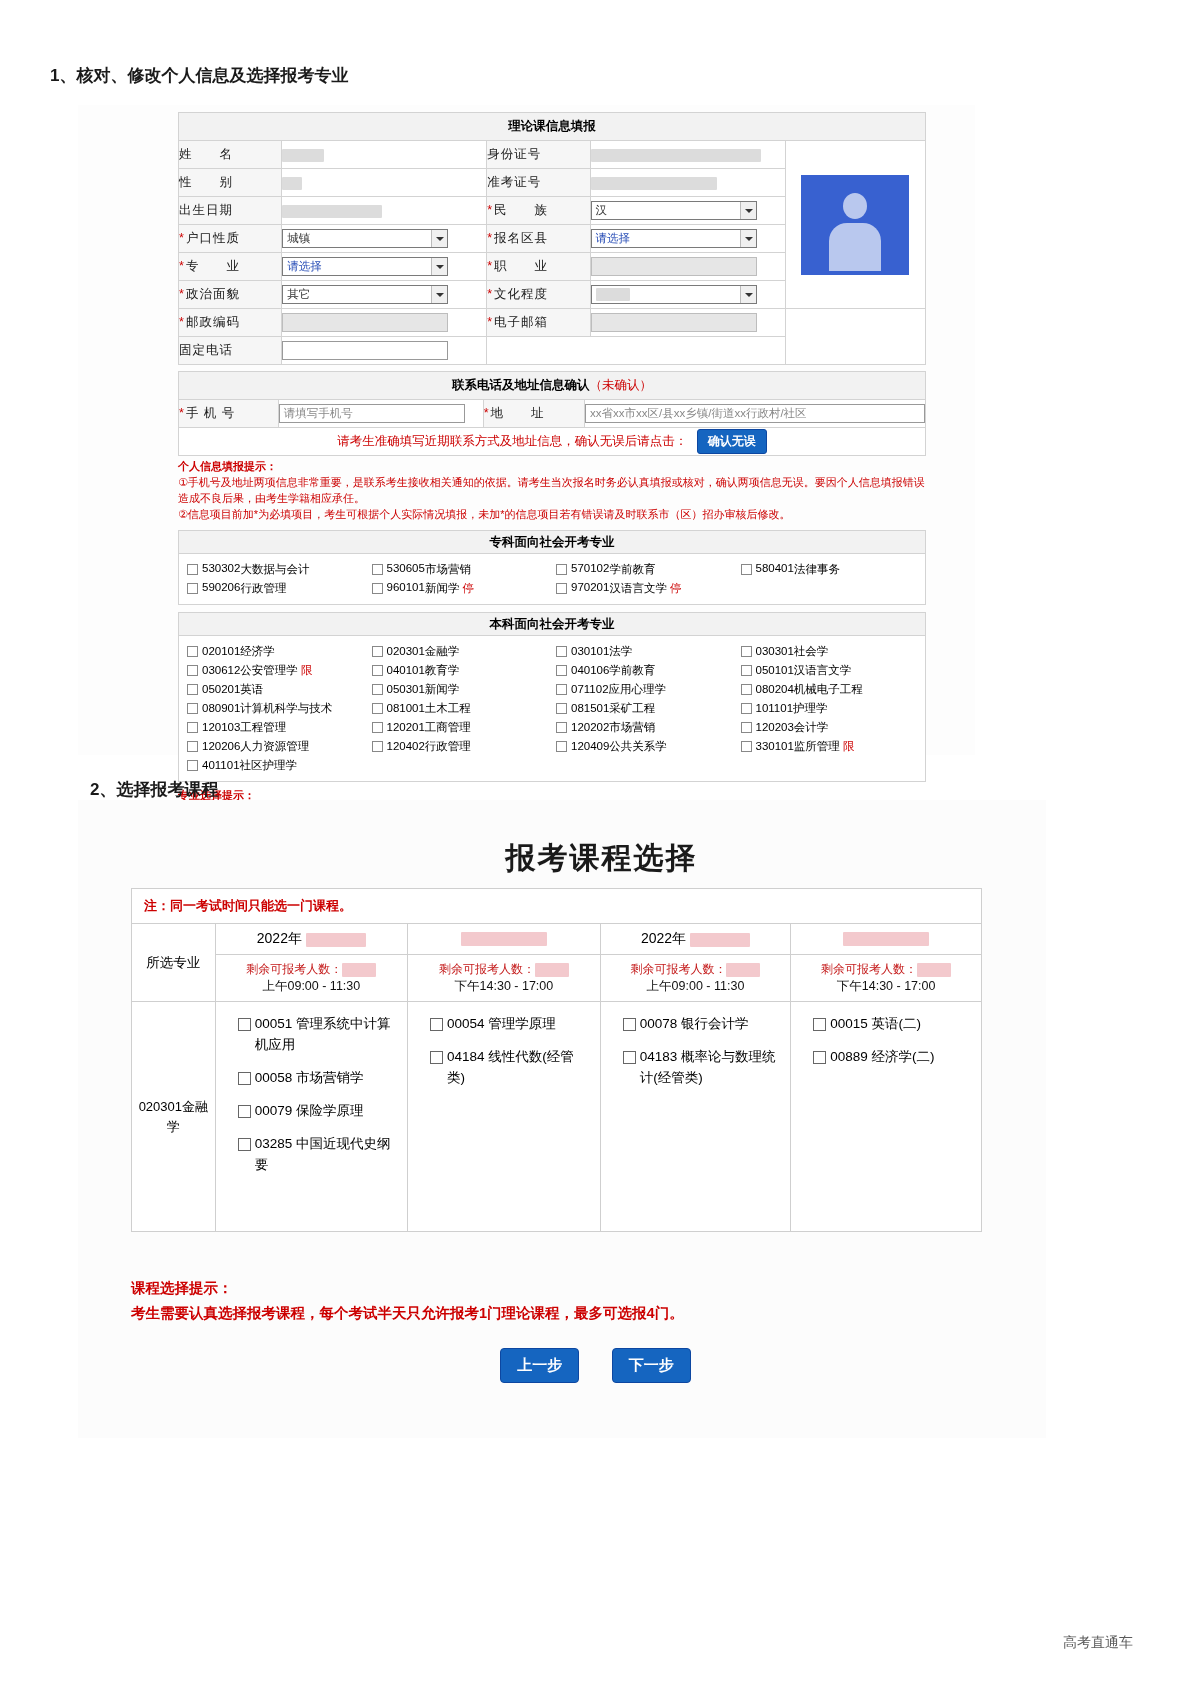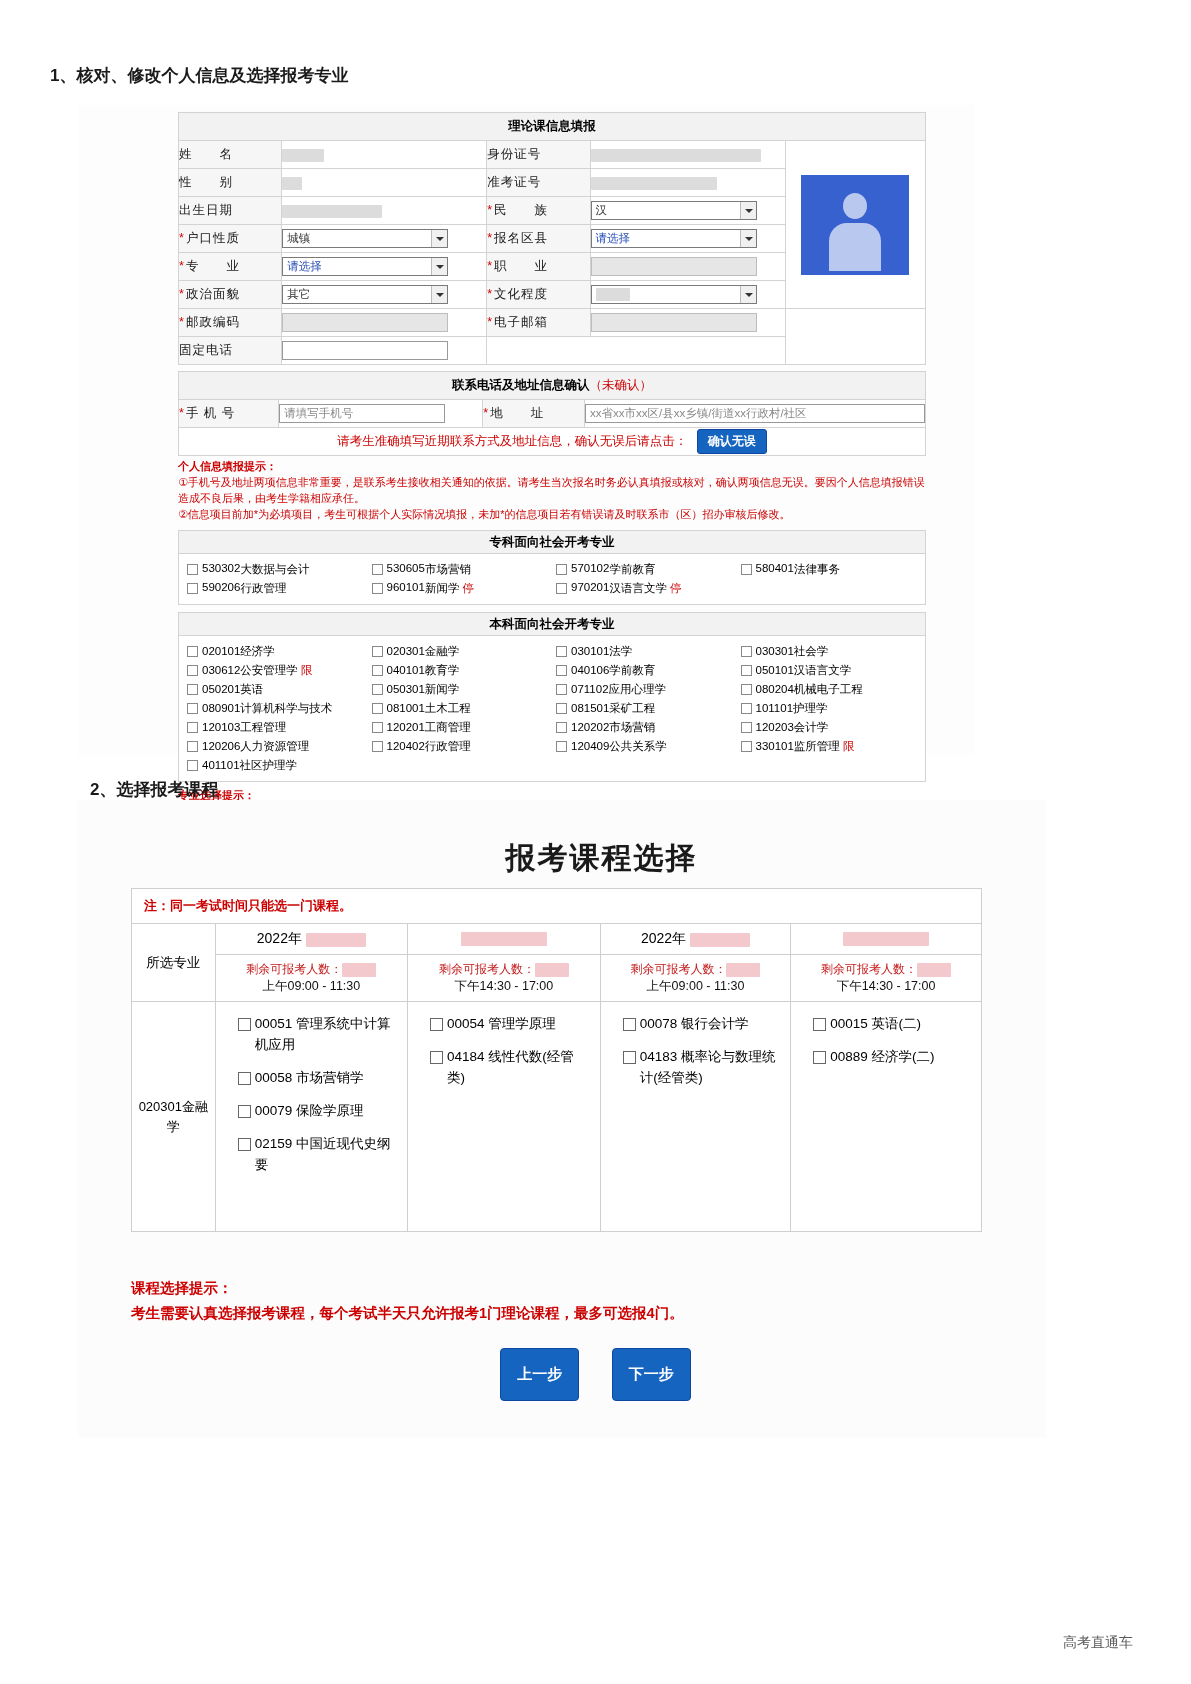--- a/index.html
+++ b/index.html
@@ -54,21 +54,21 @@
   .dcol .yr{font-size:14px;}
   .mask{display:inline-block;height:14px;background:#f3c9cd;vertical-align:middle;border-radius:1px;}
   .rem{font-size:12px;color:#c41a1a;}
   .tm{font-size:12.5px;color:#111;}
   .majcell{text-align:center;font-size:13.5px;padding:10px 4px;line-height:1.5;}
   .courses{padding:12px 8px 12px 22px;}
   .course{font-size:13.5px;line-height:1.55;margin-bottom:12px;display:flex;align-items:flex-start;}
   .cb2{display:inline-block;width:11px;height:11px;border:1px solid #666;background:#fff;margin-right:4px;margin-top:4px;flex:none;}
   #c-tips{position:absolute;left:131px;top:1276px;color:#c00;font-size:14.5px;line-height:1.7;font-weight:bold;}
   #btns{position:absolute;left:0;right:0;top:1348px;text-align:center;}
-  .navbtn{display:inline-block;background:#1565c0;color:#fff;border:1px solid #0d47a1;border-radius:4px;font-size:15px;font-weight:bold;padding:16px 16px;margin:0 14px;}
+  .navbtn{display:inline-block;background:#1565c0;color:#fff;border:1px solid #0d47a1;border-radius:4px;font-size:15px;font-weight:bold;padding:7px 16px;margin:0 14px;}
   #footer{position:absolute;right:58px;bottom:32px;font-size:14px;color:#5a5a5a;}
 </style>
 </head>
 <body>
 
 <div class="sec-title" id="step1-title">1、核对、修改个人信息及选择报考专业</div>
 <div id="panel1"></div>
 
 <div id="form-wrap">
   <table class="frm">
@@ -148,21 +148,21 @@
   <table class="frm" style="margin-top:6px">
     <tbody>
         <tr>
           <td class="subhdr" colspan="4">
       <span>联系电话及地址信息确认</span><span class="warn">（未确认）</span>
     </td>
         </tr>
     <tr>
       <td class="lbl req">手 机 号</td>
       <td class="fld" style="width:205px">
-        <span class="inp" style="width:166px;color:#888">请填写手机号</span>
+        <span class="inp" style="width:186px;color:#888">请填写手机号</span>
       </td>
       <td class="lbl req" style="width:104px">地　　址</td>
       <td class="fld">
         <span class="inp" style="width:340px;color:#888">xx省xx市xx区/县xx乡镇/街道xx行政村/社区</span>
       </td>
     </tr>
     <tr>
           <td class="confirm-row" colspan="4">
       <span>请考生准确填写近期联系方式及地址信息，确认无误后请点击：</span>
       <span class="btn-confirm">确认无误</span>
@@ -386,21 +386,21 @@
             <div class="course">
               <span class="cb2"></span>
               <span>00058 市场营销学</span>
             </div>
             <div class="course">
               <span class="cb2"></span>
               <span>00079 保险学原理</span>
             </div>
             <div class="course">
               <span class="cb2"></span>
-              <span>02159 中国近现代史纲要</span>
+              <span>03285 中国近现代史纲要</span>
             </div>
           </div>
         </td>
     <td class="courses">
           <div id="cc1">
             <div class="course">
               <span class="cb2"></span>
               <span>00054 管理学原理</span>
             </div>
             <div class="course">

